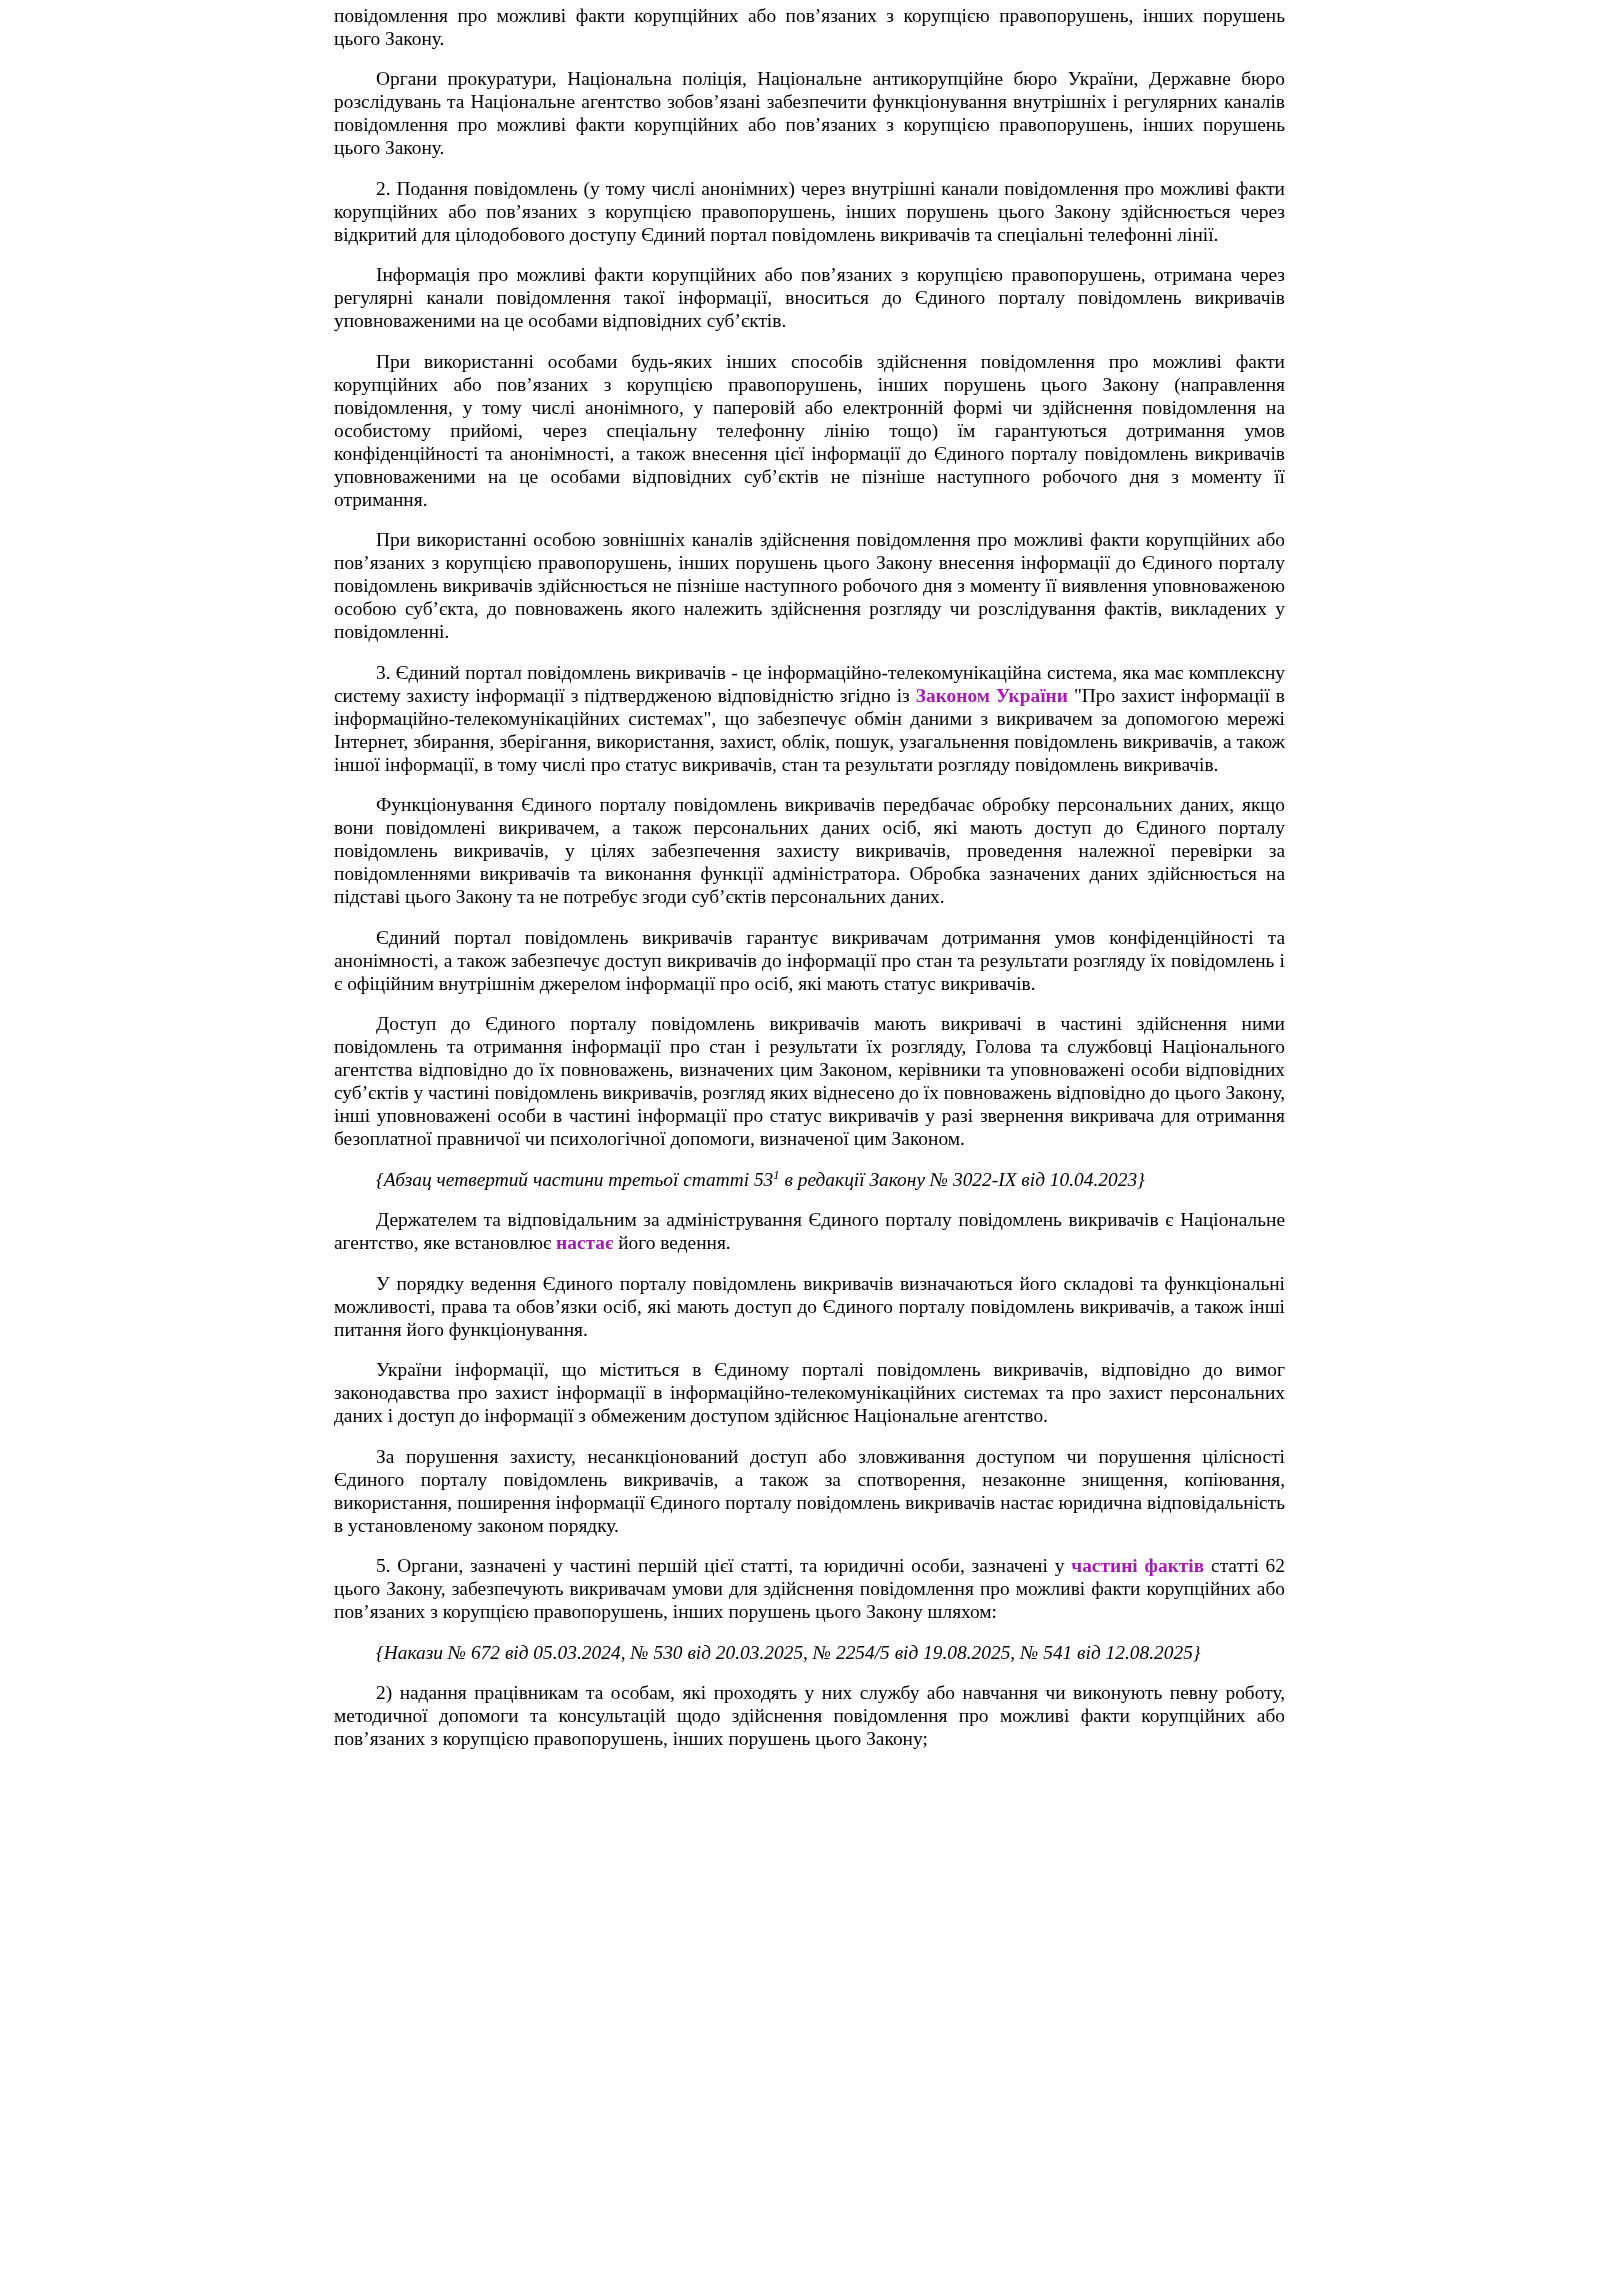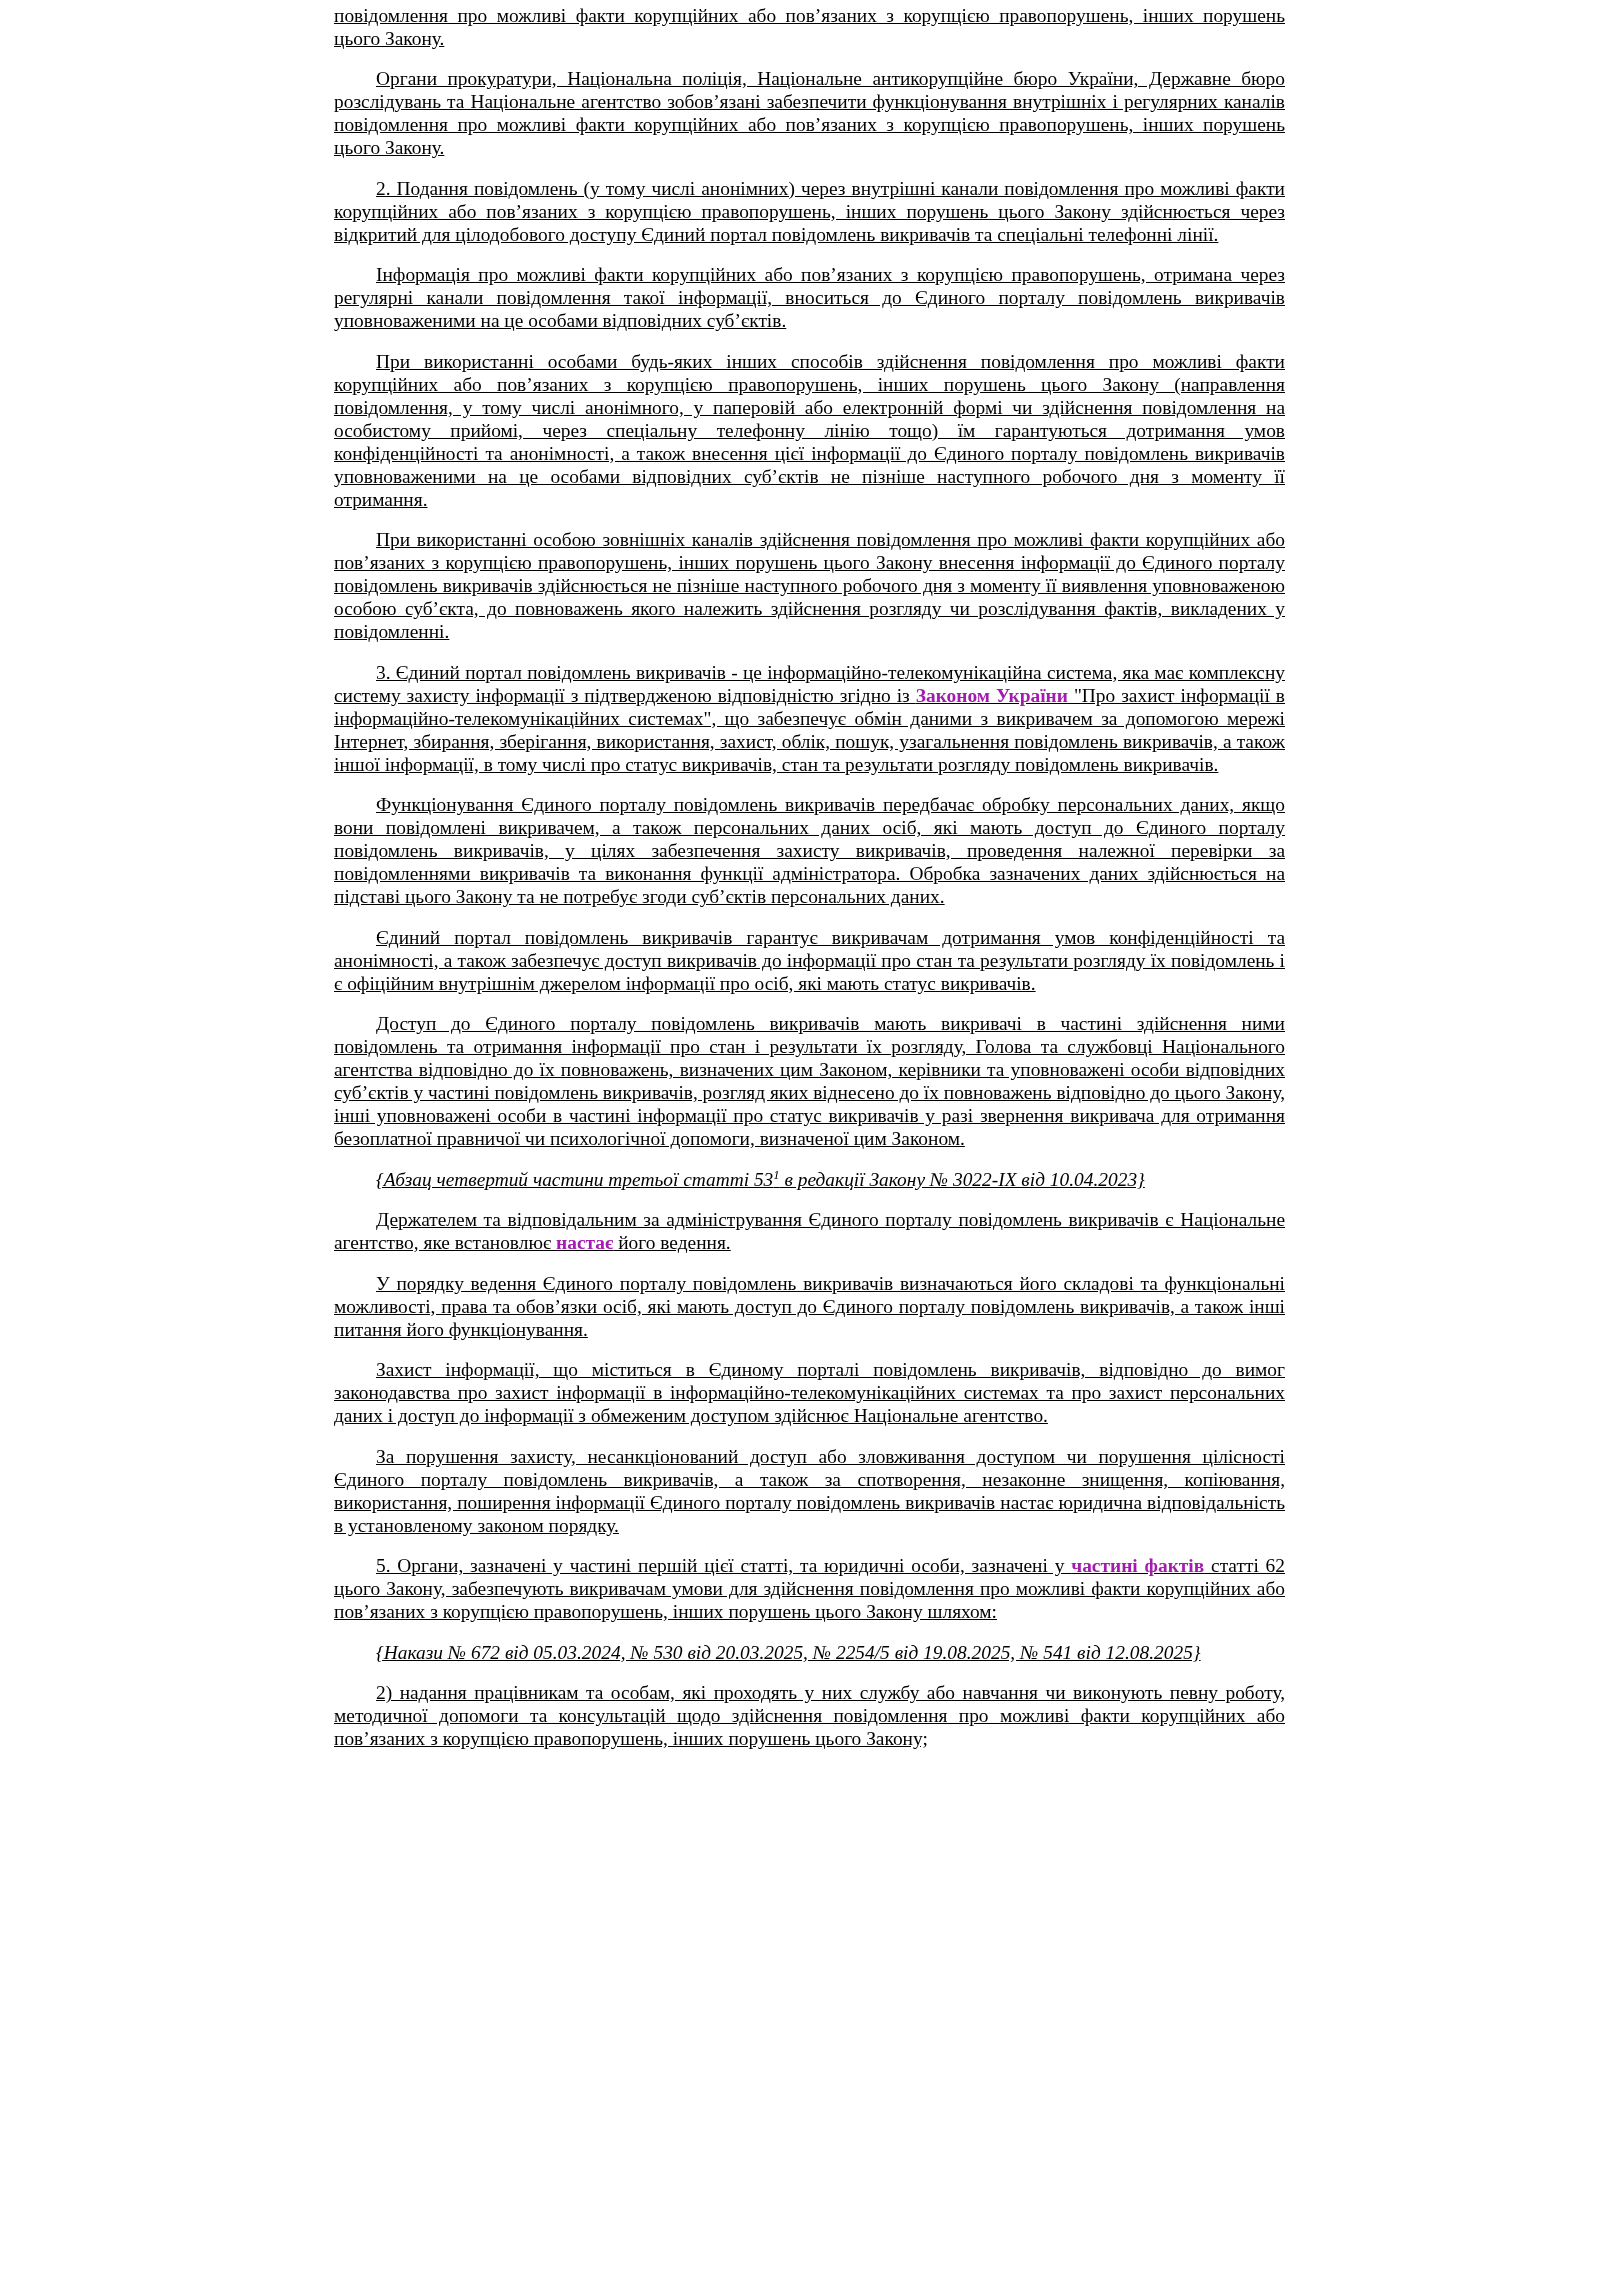--- a/index.html
+++ b/index.html
@@ -10,21 +10,20 @@
   body {
     width: 1619px;
     height: 2291px;
     overflow: hidden;
   }
   .page {
     width: 1619px;
     height: 1667px;
     background: #ffffff;
     box-sizing: border-box;
-    text-decoration: underline;
   }
   .doc-body {
     margin-left: 334px;
     width: 951px;
     padding-top: 3.7px;
     color: #000000;
     font-family: "Liberation Serif", "DejaVu Serif", serif;
     font-size: 19.4px;
     line-height: 23px;
   }
@@ -66,20 +65,20 @@
       <p class="para"><span>Інформація про можливі факти корупційних або пов’язаних з корупцією правопорушень, отримана через регулярні канали повідомлення такої інформації, вноситься до Єдиного порталу повідомлень викривачів уповноваженими на це особами відповідних суб’єктів.</span></p>
       <p class="para"><span>При використанні особами будь-яких інших способів здійснення повідомлення про можливі факти корупційних або пов’язаних з корупцією правопорушень, інших порушень цього Закону (направлення повідомлення, у тому числі анонімного, у паперовій або електронній формі чи здійснення повідомлення на особистому прийомі, через спеціальну телефонну лінію тощо) їм гарантуються дотримання умов конфіденційності та анонімності, а також внесення цієї інформації до Єдиного порталу повідомлень викривачів уповноваженими на це особами відповідних суб’єктів не пізніше наступного робочого дня з моменту її отримання.</span></p>
       <p class="para"><span>При використанні особою зовнішніх каналів здійснення повідомлення про можливі факти корупційних або пов’язаних з корупцією правопорушень, інших порушень цього Закону внесення інформації до Єдиного порталу повідомлень викривачів здійснюється не пізніше наступного робочого дня з моменту її виявлення уповноваженою особою суб’єкта, до повноважень якого належить здійснення розгляду чи розслідування фактів, викладених у повідомленні.</span></p>
       <p class="para"><span>3. Єдиний портал повідомлень викривачів - це інформаційно-телекомунікаційна система, яка має комплексну систему захисту інформації з підтвердженою відповідністю згідно із </span><a class="law-link">Законом України</a><span> "Про захист інформації в інформаційно-телекомунікаційних системах", що забезпечує обмін даними з викривачем за допомогою мережі Інтернет, збирання, зберігання, використання, захист, облік, пошук, узагальнення повідомлень викривачів, а також іншої інформації, в тому числі про статус викривачів, стан та результати розгляду повідомлень викривачів.</span></p>
       <p class="para"><span>Функціонування Єдиного порталу повідомлень викривачів передбачає обробку персональних даних, якщо вони повідомлені викривачем, а також персональних даних осіб, які мають доступ до Єдиного порталу повідомлень викривачів, у цілях забезпечення захисту викривачів, проведення належної перевірки за повідомленнями викривачів та виконання функції адміністратора. Обробка зазначених даних здійснюється на підставі цього Закону та не потребує згоди суб’єктів персональних даних.</span></p>
       <p class="para"><span>Єдиний портал повідомлень викривачів гарантує викривачам дотримання умов конфіденційності та анонімності, а також забезпечує доступ викривачів до інформації про стан та результати розгляду їх повідомлень і є офіційним внутрішнім джерелом інформації про осіб, які мають статус викривачів.</span></p>
       <p class="para"><span>Доступ до Єдиного порталу повідомлень викривачів мають викривачі в частині здійснення ними повідомлень та отримання інформації про стан і результати їх розгляду, Голова та службовці Національного агентства відповідно до їх повноважень, визначених цим Законом, керівники та уповноважені особи відповідних суб’єктів у частині повідомлень викривачів, розгляд яких віднесено до їх повноважень відповідно до цього Закону, інші уповноважені особи в частині інформації про статус викривачів у разі звернення викривача для отримання безоплатної правничої чи психологічної допомоги, визначеної цим Законом.</span></p>
       <p class="para note"><span>{Абзац четвертий частини третьої статті 53</span><sup>1</sup><span> в редакції Закону № 3022-ІХ від 10.04.2023}</span></p>
       <p class="para"><span>Держателем та відповідальним за адміністрування Єдиного порталу повідомлень викривачів є Національне агентство, яке встановлює </span><a class="law-link">настає</a><span> його ведення.</span></p>
       <p class="para"><span>У порядку ведення Єдиного порталу повідомлень викривачів визначаються його складові та функціональні можливості, права та обов’язки осіб, які мають доступ до Єдиного порталу повідомлень викривачів, а також інші питання його функціонування.</span></p>
-      <p class="para"><span>Захист інформації, що міститься в Єдиному порталі повідомлень викривачів, відповідно до вимог законодавства про захист інформації в інформаційно-телекомунікаційних системах та про захист персональних даних і доступ до інформації з обмеженим доступом здійснює Національне агентство.</span></p>
+      <p class="para"><span>України інформації, що міститься в Єдиному порталі повідомлень викривачів, відповідно до вимог законодавства про захист інформації в інформаційно-телекомунікаційних системах та про захист персональних даних і доступ до інформації з обмеженим доступом здійснює Національне агентство.</span></p>
       <p class="para"><span>За порушення захисту, несанкціонований доступ або зловживання доступом чи порушення цілісності Єдиного порталу повідомлень викривачів, а також за спотворення, незаконне знищення, копіювання, використання, поширення інформації Єдиного порталу повідомлень викривачів настає юридична відповідальність в установленому законом порядку.</span></p>
       <p class="para"><span>5. Органи, зазначені у частині першій цієї статті, та юридичні особи, зазначені у </span><a class="law-link">частині фактів</a><span> статті 62 цього Закону, забезпечують викривачам умови для здійснення повідомлення про можливі факти корупційних або пов’язаних з корупцією правопорушень, інших порушень цього Закону шляхом:</span></p>
       <p class="para note"><span>{Накази № 672 від 05.03.2024, № 530 від 20.03.2025, № 2254/5 від 19.08.2025, № 541 від 12.08.2025}</span></p>
       <p class="para"><span>2) надання працівникам та особам, які проходять у них службу або навчання чи виконують певну роботу, методичної допомоги та консультацій щодо здійснення повідомлення про можливі факти корупційних або пов’язаних з корупцією правопорушень, інших порушень цього Закону;</span></p>
     </div>
 </div>
 
 
 </body></html>

